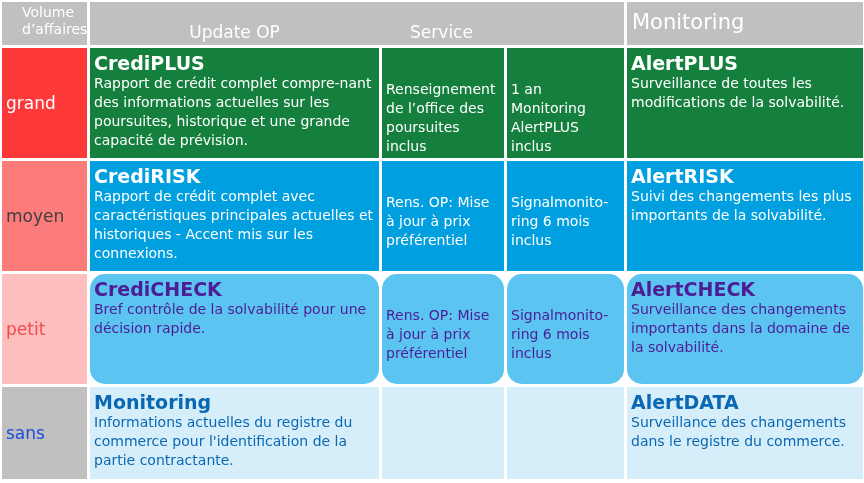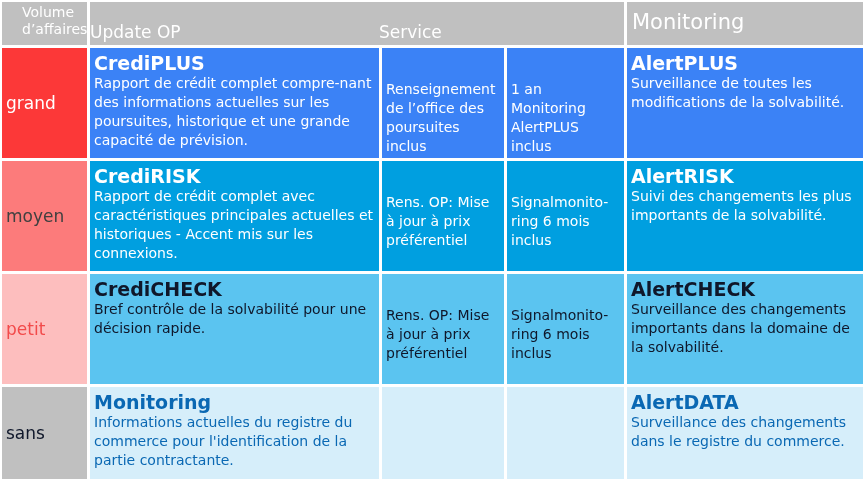--- a/index.html
+++ b/index.html
@@ -8,35 +8,35 @@
       position: absolute; left: 2px; top: 2px;
       display: grid;
       grid-template-columns: 85px 289px 122px 117px 236px;
       grid-template-rows: 43px 110px 110px 110px 92px;
       column-gap: 3px; row-gap: 3px;
     }
     .cell { box-sizing: border-box; padding: 2px 4px 2px 4px; overflow: hidden; }
     .hdr { background: #c0c0c0; color: #ffffff; }
     .hdr-vol { font-size: 14px; line-height: 17px; padding: 2px 20px; }
     .hdr-big { font-size: 21px; line-height: 24px; padding: 8px 5px 0 5px; }
-    .hdr-sm { font-size: 17px; line-height: 20px; padding: 20px 0 0 0; text-align: left; }
+    .hdr-sm { font-size: 17px; line-height: 20px; padding: 20px 0 0 0; text-align: center; }
     .hdr-span { grid-column: 2 / 5; display: grid; grid-template-columns: 289px 125px 120px; background: #c0c0c0; }
     .hdr-span > div { box-sizing: border-box; }
     .vol { display: flex; align-items: center; font-size: 17px; padding-left: 4px; }
     .title { font-size: 19px; font-weight: bold; line-height: 22px; margin-top: 2px; }
     .desc { font-size: 14px; line-height: 19px; }
     .mid { font-size: 14px; line-height: 19px; padding-top: 32px; }
-    .r1 { background: #3b82f6; color: #ffffff; }
+    .r1 { background: #15803d; color: #ffffff; }
     .r2 { background: #009fe0; color: #ffffff; }
-    .r3 { background: #5bc4f0; color: #0f172a; }
+    .r3 { background: #5bc4f0; color: #4c1d95; border-radius: 15px; }
     .r4 { background: #d6eefa; color: #0a68b3; }
     .v1 { background: #fc3838; color: #ffffff; }
     .v2 { background: #fc7b7b; color: #404040; }
     .v3 { background: #fdbebe; color: #f24a4a; }
-    .v4 { background: #c0c0c0; color: #0f172a; text-align: right; }
+    .v4 { background: #c0c0c0; color: #1d4ed8; text-align: right; }
   </style>
 </head>
 <body>
 
 <div class="grid">
 
   <div class="cell hdr hdr-vol">Volume d’affaires</div>
   <div class="hdr-span">
     <div class="hdr hdr-sm">Update OP</div>
     <div class="hdr hdr-sm">Service</div>

